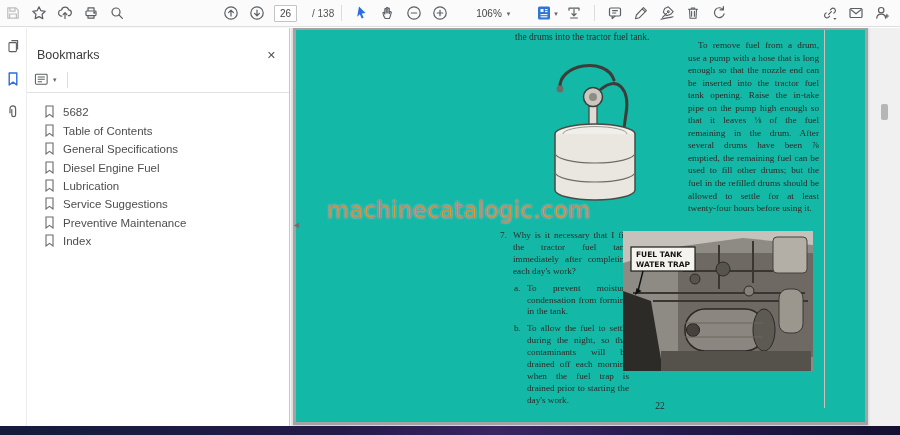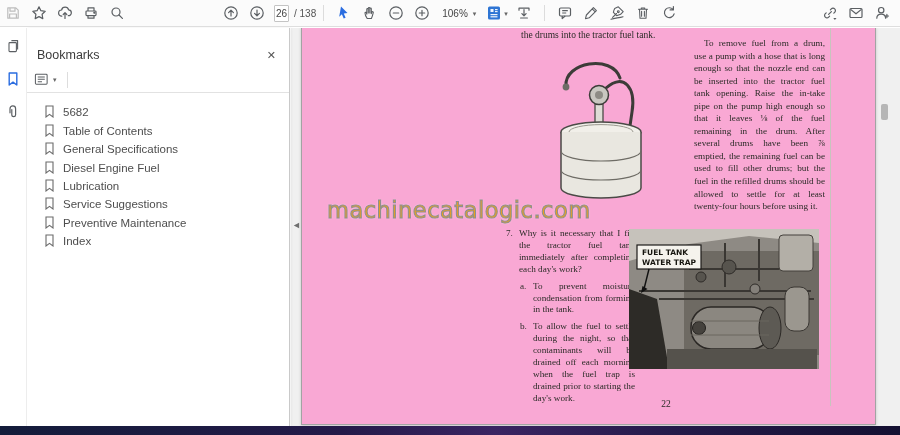--- a/index.html
+++ b/index.html
@@ -7,24 +7,24 @@
   *{box-sizing:border-box}
 
   
   .toolbar{position:absolute;top:0;left:0;right:0;height:27px;background:#fbfbfb;
     border-bottom:1px solid #dedede;display:flex;align-items:center;z-index:9;padding-right:5px}
   .tb-btn{width:26px;height:26px;display:flex;align-items:center;justify-content:center;flex:0 0 auto}
   .tb-btn svg{display:block}
   .sp88{width:88px;flex:0 0 auto}
   .grow{flex:1 1 auto}
   .sep{width:1px;height:16px;background:#dcdcdc;margin:0 7px;flex:0 0 auto}
-  .page-input{width:15px;height:17px;border:1px solid #c4c4c4;border-radius:1px;font-size:10px;
+  .page-input{width:23px;height:17px;border:1px solid #c4c4c4;border-radius:1px;font-size:10px;
     text-align:center;color:#444;background:#fff;padding:0;margin-left:4px;font-family:"Liberation Sans",sans-serif}
-  .page-total{font-size:10px;color:#555;margin-left:5px;white-space:nowrap}
-  .zoom-box{font-size:10px;color:#444;display:flex;align-items:center;gap:5px;margin:0 7px;flex:0 0 auto}
+  .page-total{font-size:10px;color:#555;margin-left:15px;white-space:nowrap}
+  .zoom-box{font-size:10px;color:#444;display:flex;align-items:center;gap:5px;margin:0 23px;flex:0 0 auto}
   .caret{font-size:7px;color:#666;line-height:1}
   .icon-group{display:flex;align-items:center;gap:2px;flex:0 0 auto;margin:0 3px}
 
   
   .left-strip{position:absolute;top:28px;left:0;width:27px;bottom:9px;background:#fff;
     border-right:1px solid #ededed;display:flex;flex-direction:column;align-items:center;
     padding-top:10px;gap:13px;z-index:8}
 
   
   .bm-panel{position:absolute;top:28px;left:27px;width:263px;bottom:9px;background:#fff;
@@ -34,22 +34,22 @@
   .bm-close{color:#555;font-size:11px}
   .bm-tools{display:flex;align-items:center;height:26px;padding-left:7px;border-bottom:1px solid #e2e2e2}
   .bm-opt{display:flex;align-items:center;gap:4px}
   .vsep{width:1px;height:16px;background:#ddd;margin-left:10px}
   .bm-list{padding-top:7px}
   .bm-item{display:flex;align-items:flex-end;gap:8px;padding:0 0 0 17px;height:18.4px;
     font-size:11.5px;color:#4e4e4e;white-space:nowrap}
 
   
   .doc-area{position:absolute;top:28px;left:291px;right:0;bottom:9px;background:#f0f0f0;overflow:hidden}
-  .page{position:absolute;left:10px;top:-1px;width:575px;height:398px;background:#f9a8d4;
-    border:1px solid #a3a3a3;box-shadow:0 1px 3px rgba(0,0,0,.18)}
+  .page{position:absolute;left:2px;top:-1px;width:575px;height:398px;background:#14b8a6;
+    border:3px solid #a3a3a3;box-shadow:0 1px 3px rgba(0,0,0,.18)}
   .scan-edge{position:absolute;left:528px;top:0;height:378px;width:1px;background:#c8c4bd}
   .ser{font-family:"Liberation Serif","DejaVu Serif",serif;color:#2b2b27}
   .top-line{position:absolute;left:219px;top:2px;font-size:9.5px;white-space:nowrap}
   .col-right{position:absolute;left:392px;top:9px;width:131px;font-size:9.2px;line-height:12.55px;
     text-align:justify;text-indent:10px}
   .question{position:absolute;left:204px;top:200px;width:129px;font-size:9.2px;line-height:11.9px}
   .q-row{display:flex}
   .q-num{width:13px;flex:0 0 auto}
   .q-text{flex:1;text-align:justify}
   .answer{display:flex;margin-top:5px;padding-left:14px}

